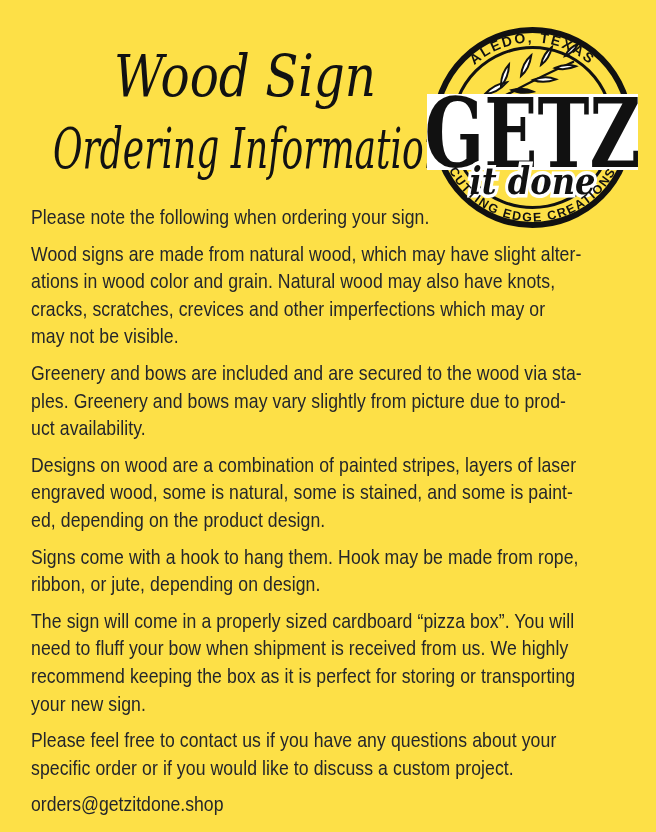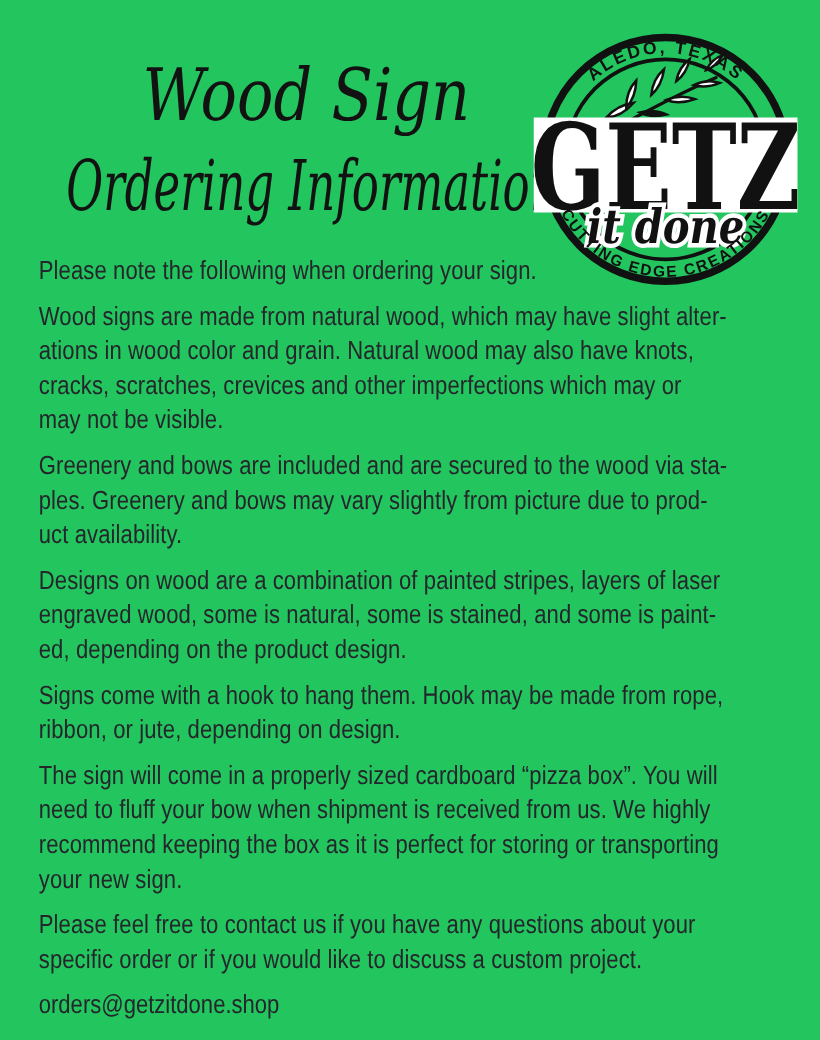--- a/index.html
+++ b/index.html
@@ -10,21 +10,21 @@
   body {
     width: 656px;
     height: 832px;
     position: relative;
     overflow: hidden;
     font-family: "Liberation Sans", sans-serif;
   }
   .page {
     position: absolute;
     inset: 0;
-    background: #22c55e;
+    background: #fde047;
   }
   .title-svg {
     position: absolute;
     left: 14px;
     top: 14px;
   }
   .title-text {
     font-family: "DejaVu Serif", serif;
     font-style: italic;
     fill: #121212;

